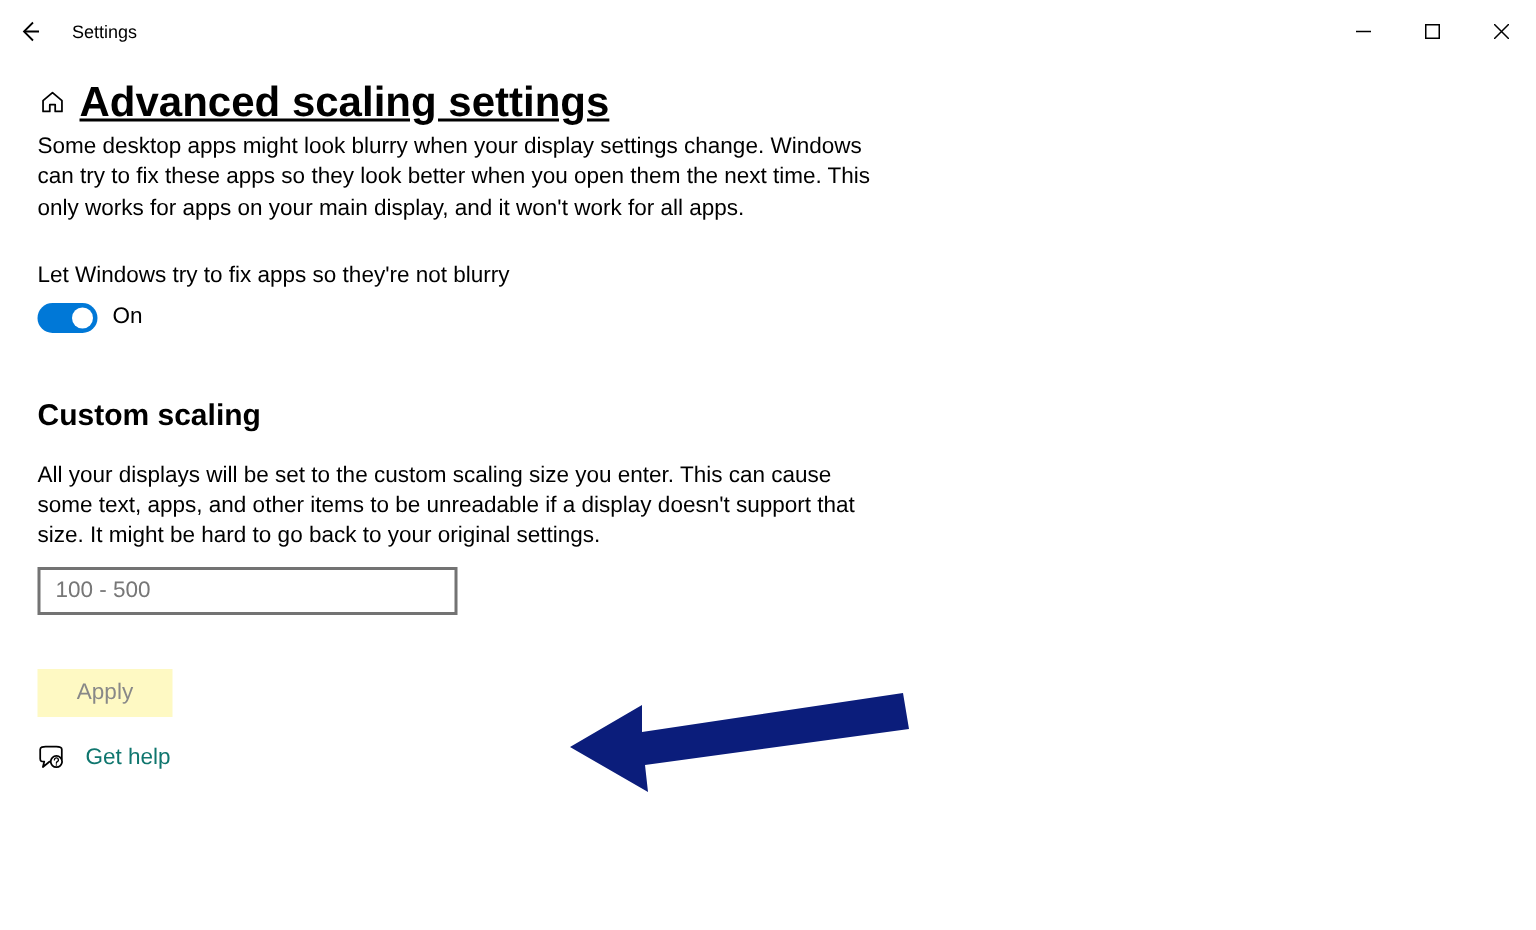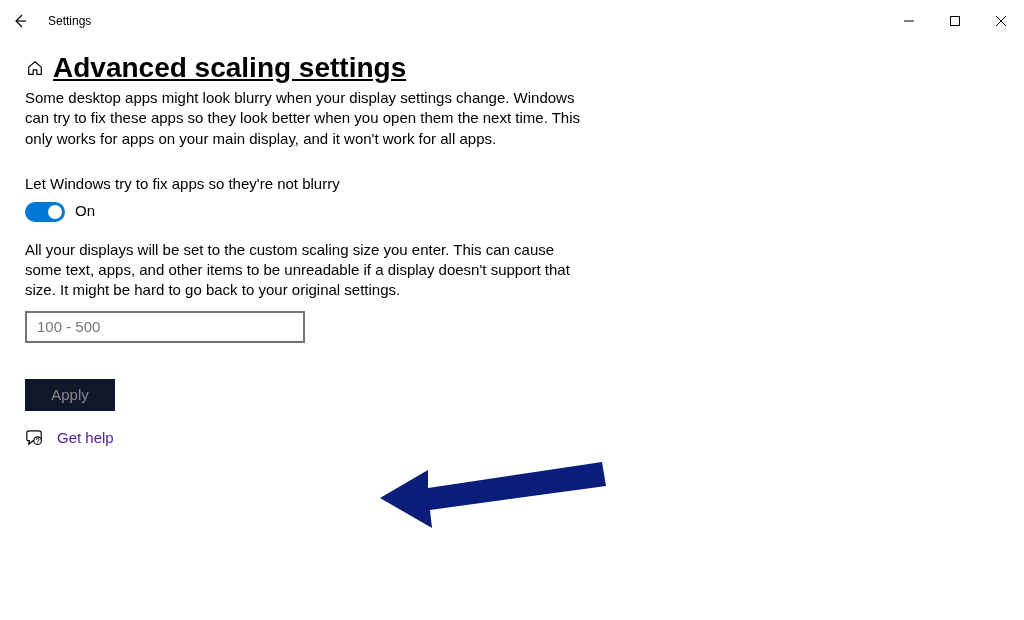--- a/index.html
+++ b/index.html
@@ -111,35 +111,35 @@
       padding: 0 10px;
       font-size: 15px;
       font-family: inherit;
       color: #000;
       outline: none;
     }
     .scaling-input::placeholder { color: #777; }
     .apply-btn {
       margin-top: 36px;
       width: 90px; height: 32px;
-      background: #0f172a;
+      background: #fef9c3;
       border: none;
       color: #888;
       font-size: 15px;
       font-family: inherit;
       cursor: default;
     }
     .help-row {
       display: flex;
       align-items: center;
       gap: 14px;
       margin-top: 18px;
     }
     .help-link {
-      color: #4c1d95;
+      color: #0f766e;
       font-size: 15px;
       cursor: pointer;
     }
     .annotation-arrow {
       position: absolute;
       left: 380px;
       top: 450px;
       pointer-events: none;
     }
   </style>
@@ -190,20 +190,21 @@
     <p class="toggle-label">Let Windows try to fix apps so they're not blurry</p>
     <div class="toggle-row">
       <div class="toggle">
         <div class="toggle-knob"></div>
       </div>
       <span class="toggle-state">On</span>
     </div>
   </div>
 
   <div class="section">
+    <h2 class="section-title">Custom scaling</h2>
     <p class="desc-text" style="margin-top:18px">All your displays will be set to the custom scaling size you enter. This can cause some text, apps, and other items to be unreadable if a display doesn't support that size. It might be hard to go back to your original settings.</p>
     <input class="scaling-input" type="text" placeholder="100 - 500" style="">
     <br>
     <button class="apply-btn" disabled="">Apply</button>
   </div>
 
   <div class="help-row">
     <svg width="18" height="18" viewBox="0 0 20 20">
       <path d="M2 4 C2 2 4 2 6 2 L14 2 C16 2 18 2 18 4 L18 11 C18 13 16 13 14 13 L9 13 L4 17 L5 13 C3 13 2 13 2 11 Z" stroke="#000" stroke-width="1.3" fill="none" stroke-linejoin="round"></path>
       <circle cx="14" cy="13" r="4.2" stroke="#000" stroke-width="1.3" fill="#fff"></circle>

